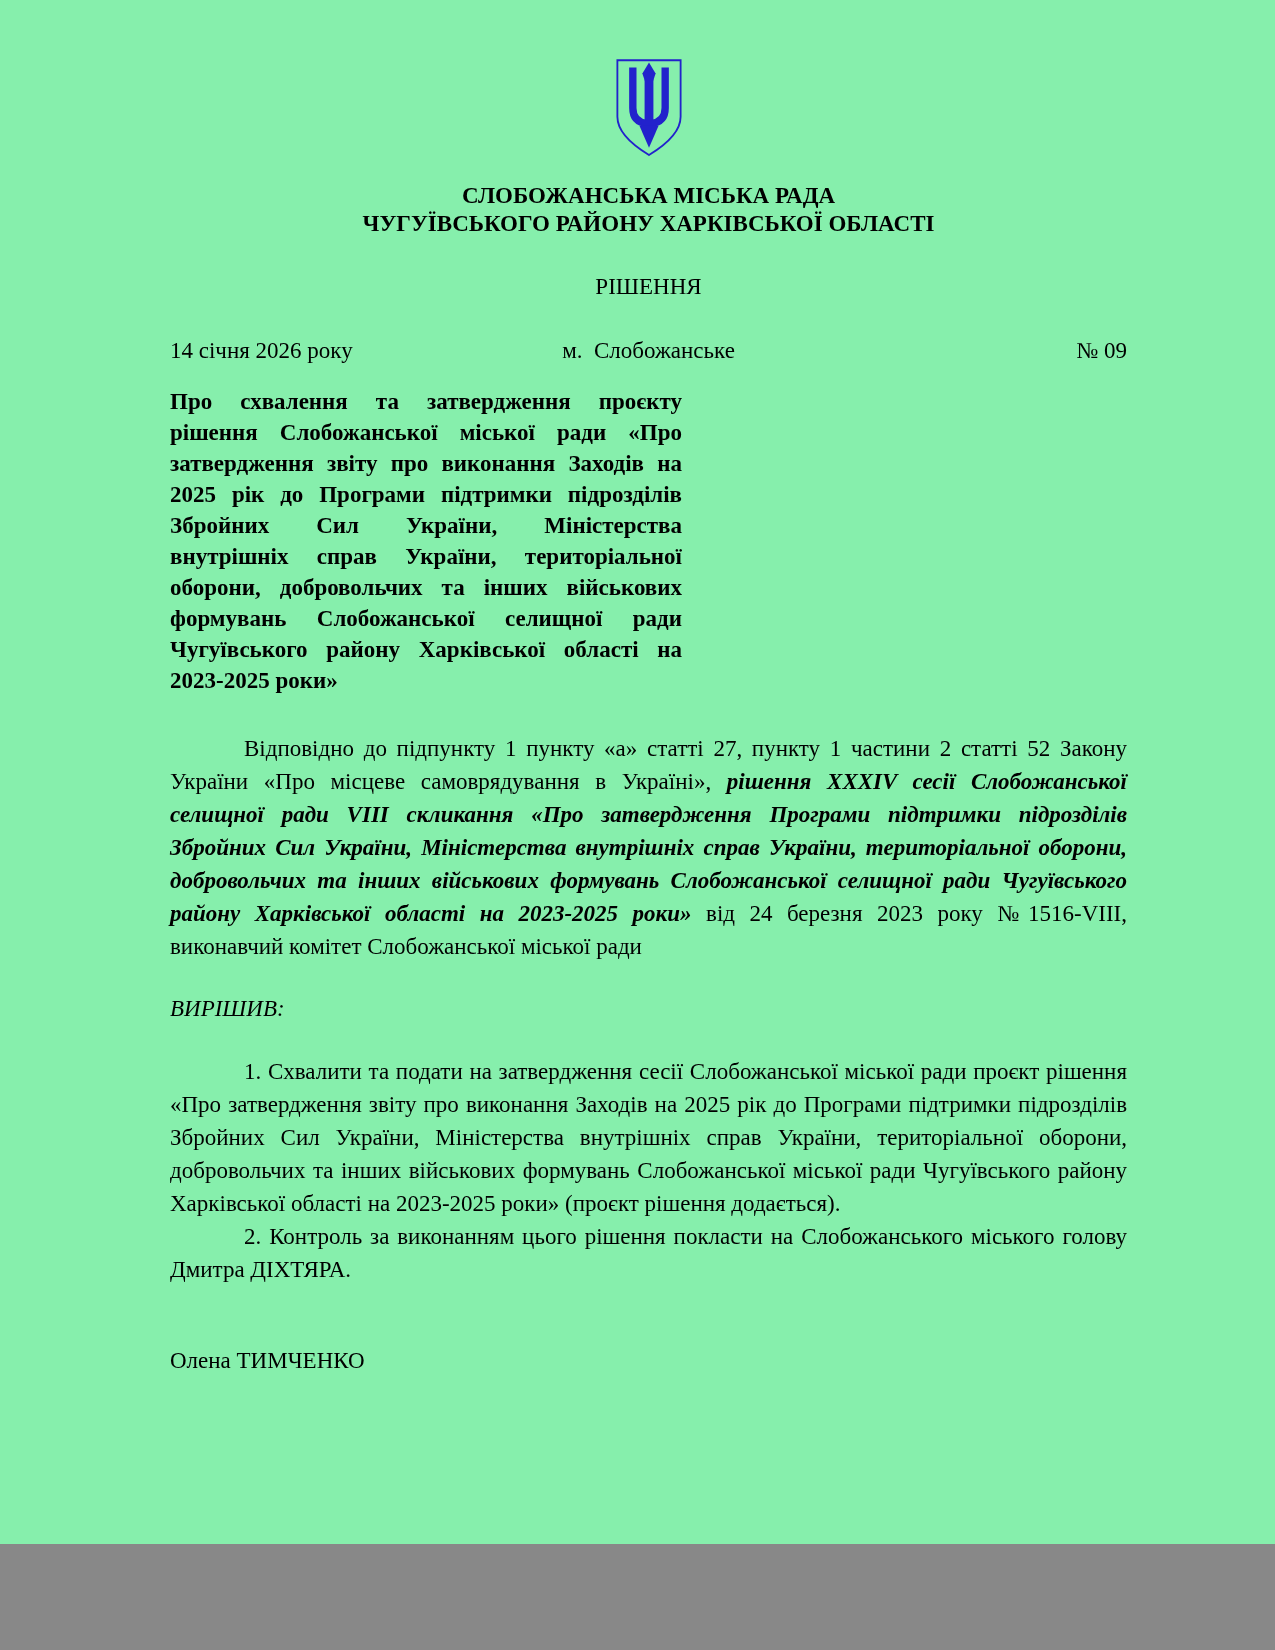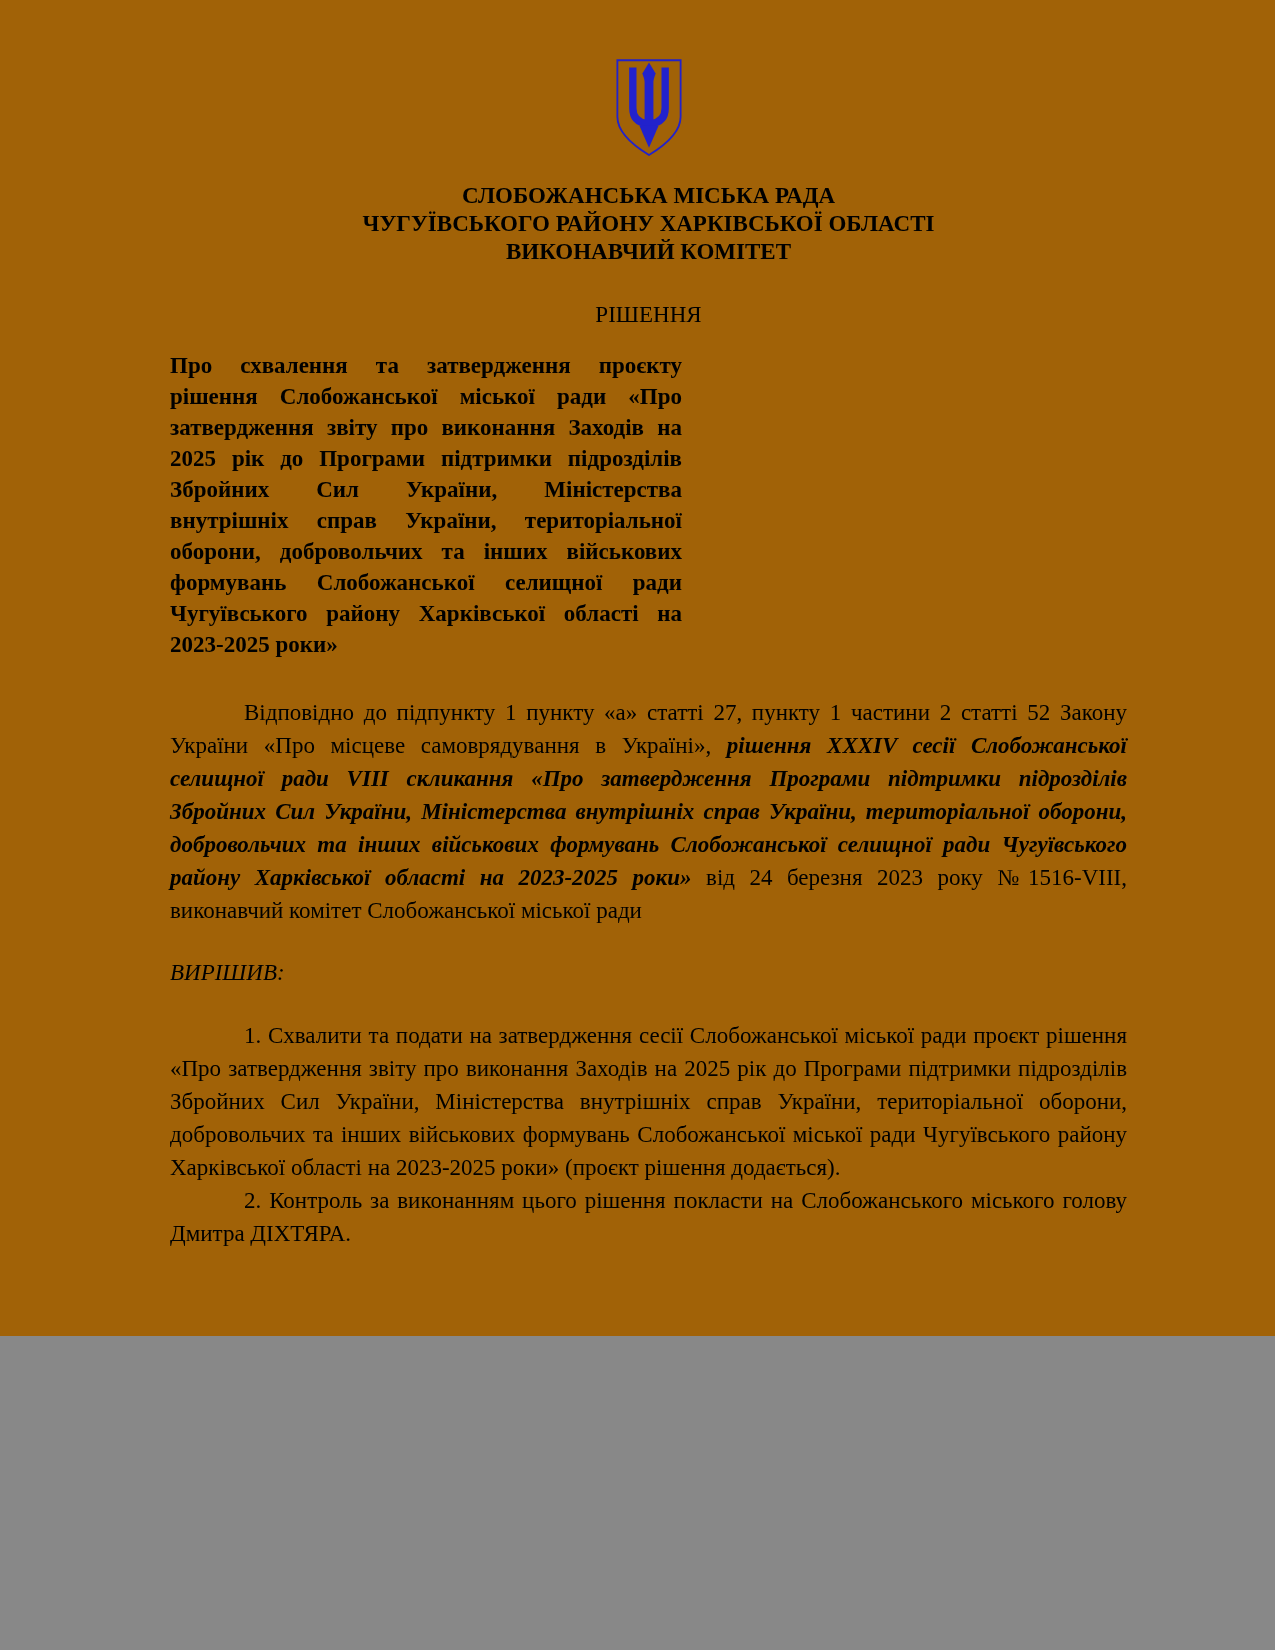--- a/index.html
+++ b/index.html
@@ -1,21 +1,21 @@
 <!DOCTYPE html>
 <html lang="uk"><head>
 <meta charset="utf-8">
 <style>
   html, body { margin: 0; padding: 0; background: #888; }
   .page {
     position: relative;
     width: 1275px;
-    height: 1336px;
+    height: 1544px;
     margin: 0 auto;
-    background: #a16207;
+    background: #86efac;
     font-family: "Liberation Serif", "DejaVu Serif", serif;
     color: #000000;
     box-sizing: border-box;
     padding: 58px 148px 12px 170px;
     overflow: hidden;
   }
   .emblem-wrap {
     width: 100%;
     text-align: center;
     margin-bottom: 20px;
@@ -101,25 +101,29 @@
         <path d="M50,6 L59,21 L55,33 H45 L41,21 Z"></path>
         <rect x="44" y="28" width="12" height="66"></rect>
         <path d="M37,92 H63 L50,122 Z"></path>
       </g>
     </svg>
   </div>
 
   <div class="org-header">
     <div>СЛОБОЖАНСЬКА МІСЬКА РАДА</div>
     <div>ЧУГУЇВСЬКОГО РАЙОНУ ХАРКІВСЬКОЇ ОБЛАСТІ</div>
-    <div>ВИКОНАВЧИЙ КОМІТЕТ</div>
   </div>
 
   <div class="doc-type">РІШЕННЯ</div>
 
+  <div class="meta-line">
+    <span class="left">14 січня 2026 року</span>
+    <span class="mid">м.  Слобожанське</span>
+    <span class="right">№ 09</span>
+  </div>
 
   <div class="subject">Про схвалення та затвердження проєкту рішення Слобожанської міської ради «Про затвердження звіту про виконання Заходів на 2025 рік до Програми підтримки підрозділів Збройних Сил України, Міністерства внутрішніх справ України, територіальної оборони, добровольчих та інших військових формувань Слобожанської селищної ради Чугуївського району Харківської області на 2023-2025 роки»</div>
 
   <p class="preamble"><span>Відповідно до  підпункту 1 пункту «а» статті 27, пункту 1 частини 2 статті 52 Закону України «Про місцеве самоврядування в Україні», </span><span class="b">рішення XXXIV сесії Слобожанської селищної ради VIII скликання «Про затвердження Програми підтримки підрозділів Збройних Сил України, Міністерства внутрішніх справ України, територіальної оборони, добровольчих та інших військових формувань Слобожанської селищної ради Чугуївського району Харківської області на 2023-2025 роки»</span><span> від 24 березня 2023 року №1516-VIII, виконавчий комітет Слобожанської міської ради</span></p>
 
   <div class="resolved">ВИРІШИВ:</div>
 
   <div class="items">
     <p class="item">1. Схвалити та подати на затвердження сесії Слобожанської міської ради проєкт рішення «Про затвердження звіту про виконання Заходів на 2025 рік до Програми підтримки підрозділів Збройних Сил України, Міністерства внутрішніх справ України, територіальної оборони, добровольчих та інших військових формувань Слобожанської міської ради Чугуївського району Харківської області на 2023-2025 роки» (проєкт рішення додається).</p>
     <p class="item">2. Контроль за виконанням цього рішення покласти на Слобожанського міського голову Дмитра ДІХТЯРА.</p>

